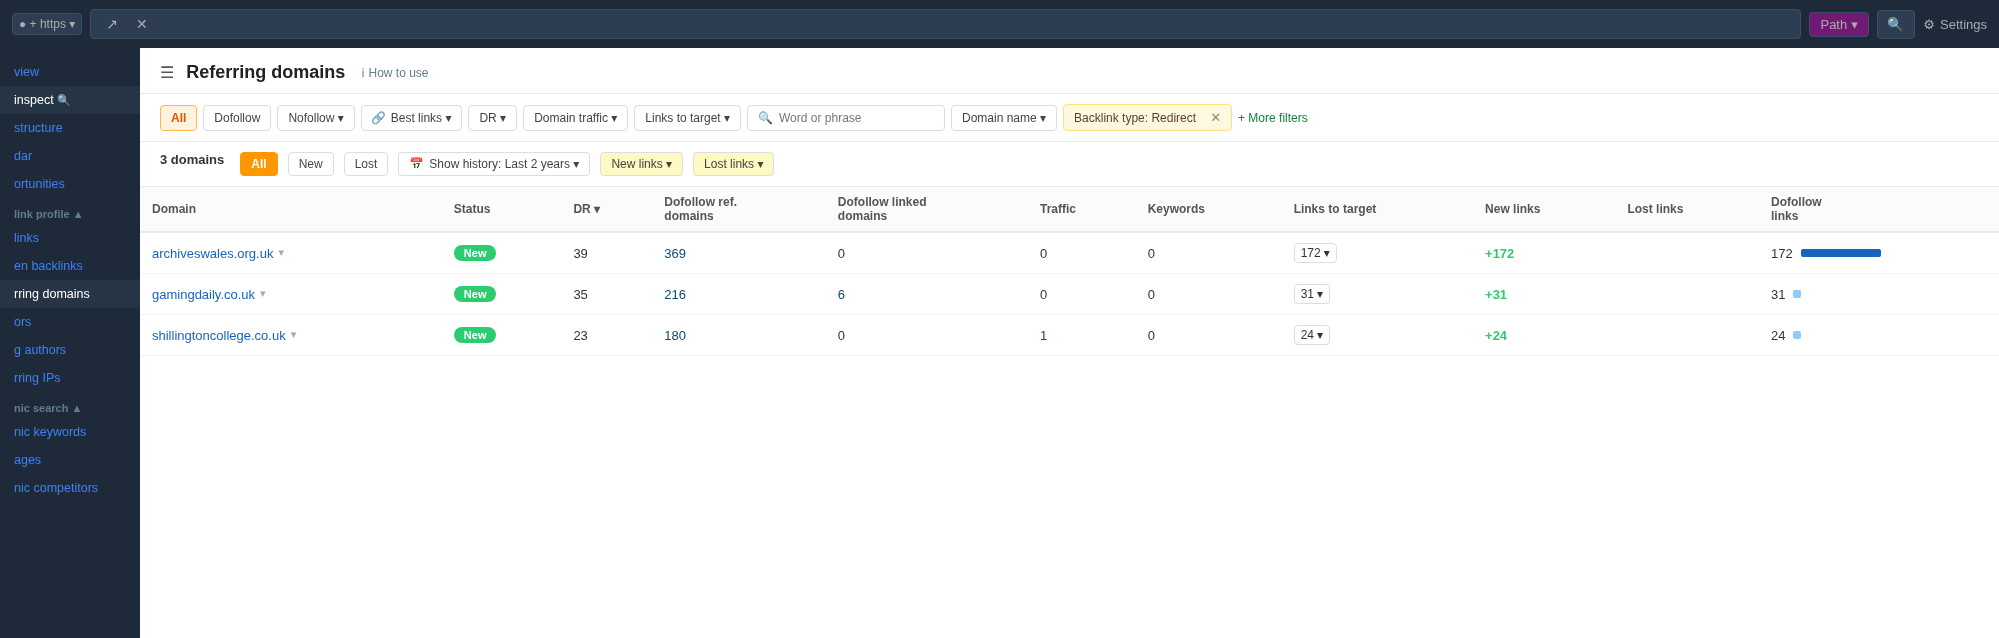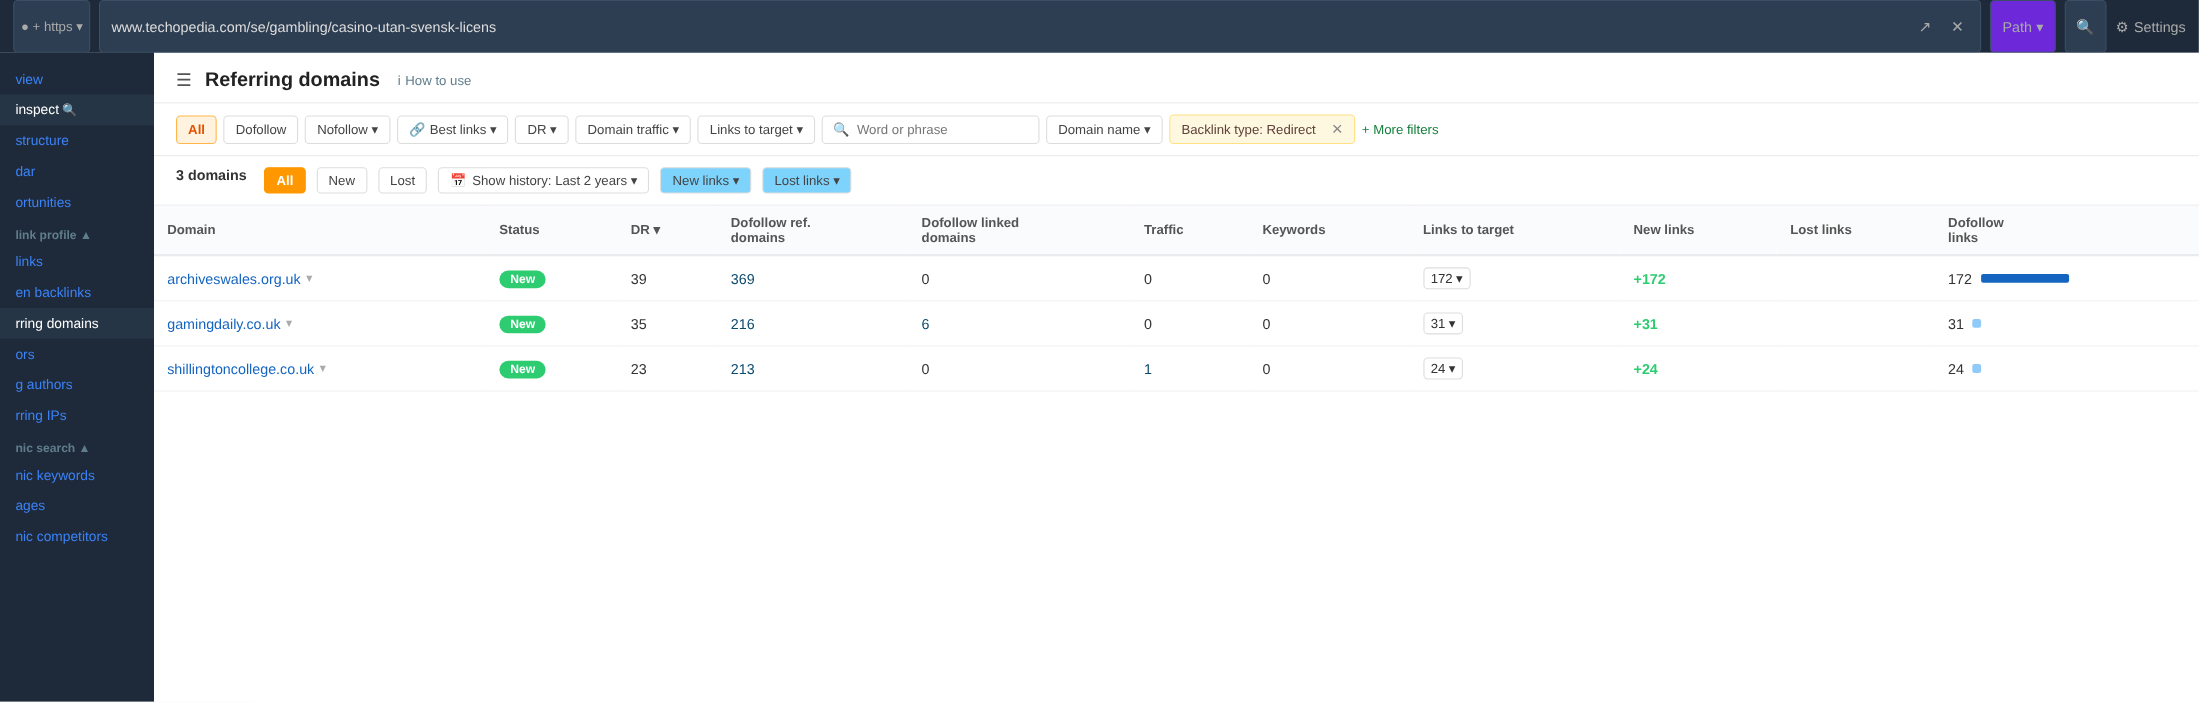--- a/index.html
+++ b/index.html
@@ -3,20 +3,21 @@
   <meta charset="utf-8">
   <style>
     * { box-sizing: border-box; margin: 0; padding: 0; }
     body { font-family: -apple-system, BlinkMacSystemFont, 'Segoe UI', Arial, sans-serif; font-size: 13px; background: #f5f6f7; color: #333; }
 
     
     .browser-bar {
       background: #1e2a3a;
       height: 48px;
       display: flex;
+      align-items: center;
       padding: 0 12px;
       gap: 8px;
       color: #ccc;
       flex-shrink: 0;
     }
     .browser-bar .protocol-select {
       background: #2d3e52;
       color: #aaa;
       border: 1px solid #3a4f66;
       border-radius: 4px;
@@ -45,21 +46,21 @@
       background: none;
       border: none;
       color: #aaa;
       cursor: pointer;
       padding: 2px 5px;
       font-size: 14px;
       display: flex;
       align-items: center;
     }
     .path-btn {
-      background: #6d28d9;
+      background: #701a75;
       border: 1px solid #3a4f66;
       border-radius: 4px;
       color: #aaa;
       padding: 4px 10px;
       cursor: pointer;
       font-size: 13px;
       display: flex;
       align-items: center;
       gap: 4px;
     }
@@ -263,21 +264,21 @@
       padding: 4px 10px;
       font-size: 12px;
       cursor: pointer;
       color: #444;
       display: flex;
       align-items: center;
       gap: 5px;
     }
     .links-dropdown {
       border: 1px solid #ddd;
-      background: #7dd3fc;
+      background: #fef9c3;
       border-radius: 4px;
       padding: 4px 10px;
       font-size: 12px;
       cursor: pointer;
       color: #444;
       display: flex;
       align-items: center;
       gap: 4px;
     }
 
@@ -354,21 +355,20 @@
       background: #1565c0;
       display: inline-block;
     }
   </style>
 </head>
 <body>
 
 <div class="browser-bar">
   <button class="protocol-select">● + https ▾</button>
   <div class="browser-url-bar">
-    <span class="browser-url-text">www.techopedia.com/se/gambling/casino-utan-svensk-licens</span>
     <button class="browser-icon-btn">↗</button>
     <button class="browser-icon-btn">✕</button>
   </div>
   <button class="path-btn">
     <span>Path</span>
     <span>▾</span>
   </button>
   <button class="search-btn-bar">
     <span>🔍</span>
   </button>
@@ -514,21 +514,21 @@
                 <div class="mini-bar" style="width:8px;background:#90caf9;"></div>
               </div>
             </td>
           </tr>
           <tr>
             <td>
               <a class="domain-link" href="#">shillingtoncollege.co.uk <span style="color:#aaa;font-size:11px;">▾</span></a>
             </td>
             <td><span class="status-badge-new">New</span></td>
             <td>23</td>
-            <td><span class="blue-link">213</span></td>
+            <td><span class="blue-link">180</span></td>
             <td><span>0</span></td>
             <td><span class="blue-link">1</span></td>
             <td><span>0</span></td>
             <td>
               <div class="links-to-target-cell">
                 <span class="ltt-dropdown">24 <span>▾</span></span>
               </div>
             </td>
             <td><span class="positive-num">+24</span></td>
             <td></td>

